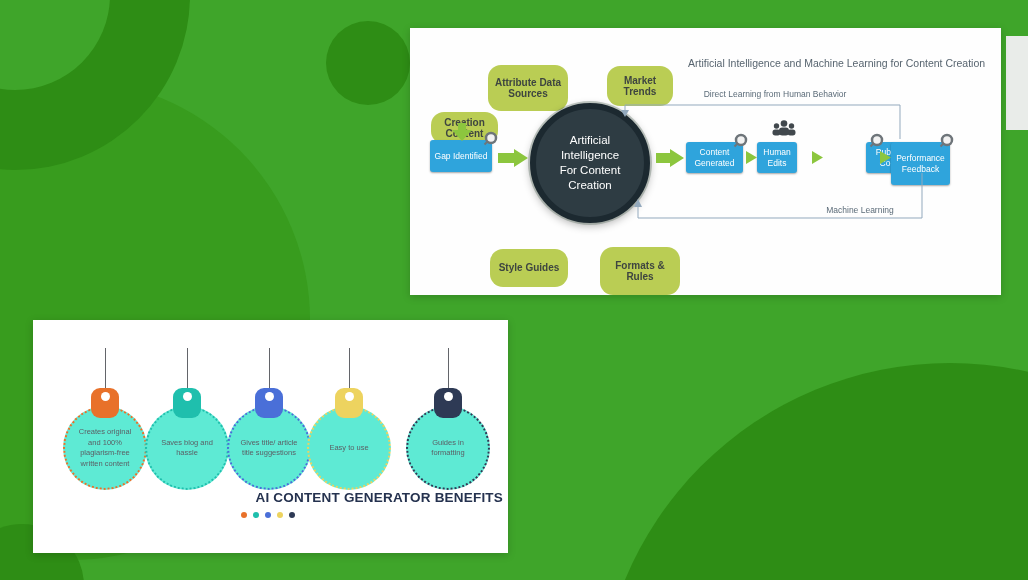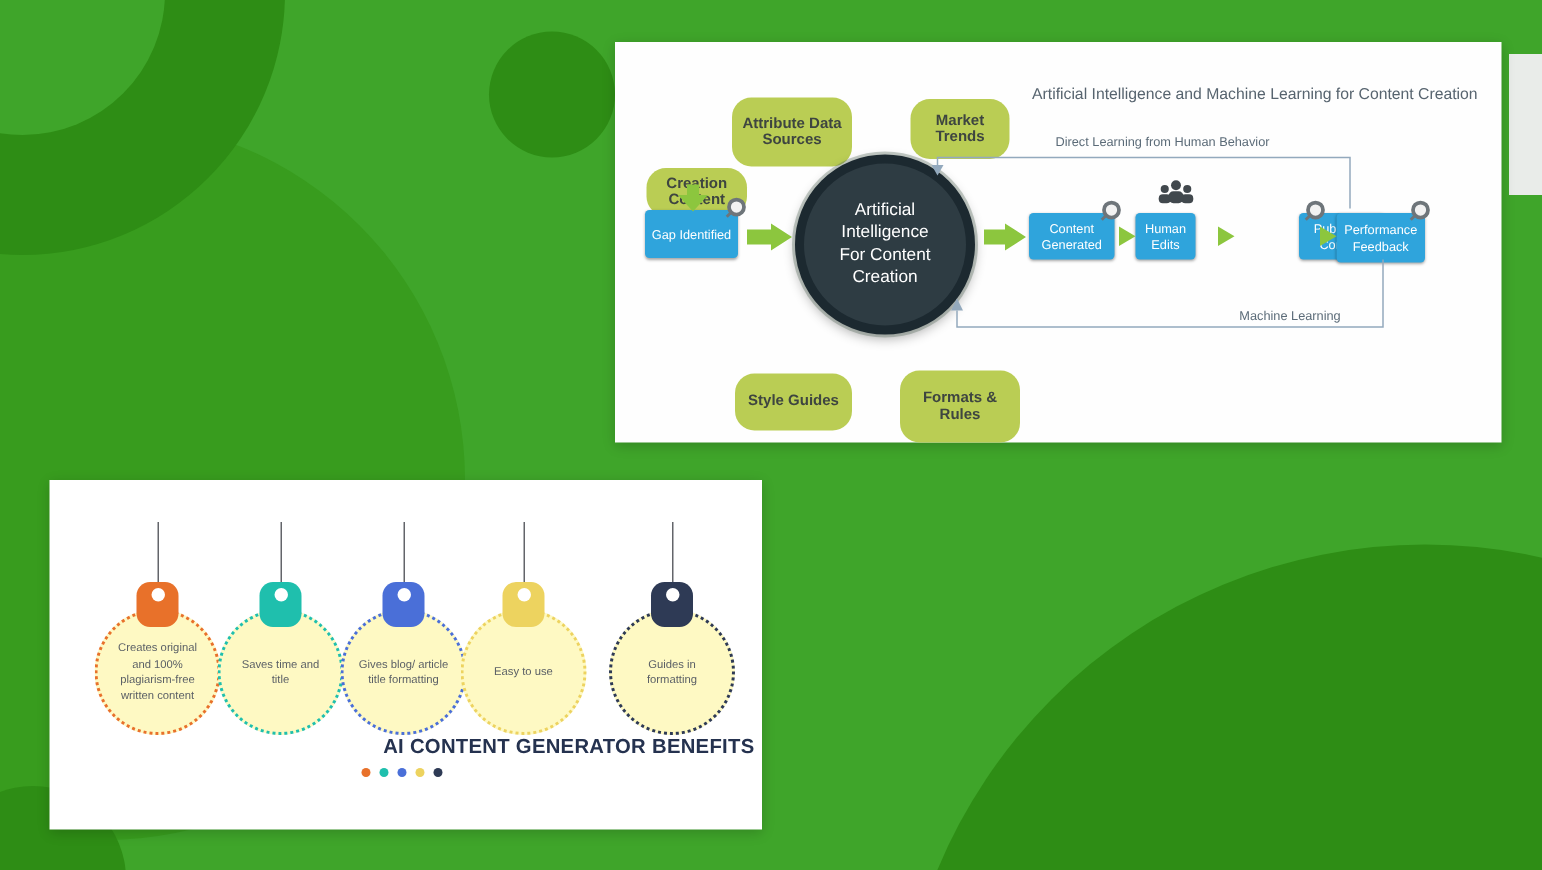--- a/index.html
+++ b/index.html
@@ -51,21 +51,21 @@
   .bbox{
     position:absolute; background:#2FA4DC; color:#fff; border-radius:3px;
     display:flex; align-items:center; justify-content:center; text-align:center;
     font-size:8.5px; line-height:1.2; padding:2px; box-sizing:border-box;
     box-shadow:0 1px 2px rgba(0,0,0,0.35); z-index:2;
   }
   .bb-gap{left:20px; top:112px; width:62px; height:32px;}
   .bb-1{left:276px; top:114px; width:57px; height:31px;}
   .bb-2{left:347px; top:114px; width:40px; height:31px;}
   .bb-3{left:412px; top:114px; width:57px; height:31px;margin-left:44px;}
-  .bb-4{left:481px; top:114px; width:59px; height:33px;}
+  .bb-4{left:481px; top:114px; width:59px; height:43px;}
   .fp-svg{position:absolute; left:0; top:0; z-index:3; pointer-events:none;}
   .loop-label{
     position:absolute; font-size:8.5px; color:#5B6B78; text-align:center; z-index:3;
   }
   .loop-top-label{left:250px; top:61px; width:230px;}
   .loop-bottom-label{left:395px; top:177px; width:110px;}
 
   
   .benefits-panel{
     position:absolute; left:33px; top:320px; width:475px; height:233px;
@@ -81,21 +81,21 @@
   .pin{
     position:absolute; left:calc(50% - 14px); top:40px; width:28px; height:30px;
     border-radius:9px; z-index:2;
   }
   .pin::after{
     content:""; position:absolute; left:calc(50% - 4.5px); top:4px;
     width:9px; height:9px; border-radius:50%; background:#FFFFFF;
   }
   .bcircle{
     position:absolute; left:calc(50% - 42px); top:58px; width:84px; height:84px;
-    border-radius:50%; background:#fef9c3; border:2px dotted #999;
+    border-radius:50%; background:#5eead4; border:2px dotted #999;
     box-sizing:border-box; display:flex; align-items:center; justify-content:center;
     text-align:center; padding:9px; font-size:7.5px; color:#5B6066; line-height:1.4;
     z-index:1;
   }
   .b-title{
     position:absolute; left:0; top:170px; width:470px; text-align:right;
     font-weight:bold; font-size:13.5px; color:#25324F; letter-spacing:0.2px;
   }
   .b-dots{
     position:absolute; top:192px; left:0; width:470px;
@@ -196,28 +196,28 @@
       <div class="drop-line"></div>
       <div class="pin" style="background-color: rgb(232, 113, 42);"></div>
       <div class="bcircle" style="border-color: rgb(232, 113, 42);">
         <span>Creates original and 100% plagiarism-free written content</span>
       </div>
     </div>
     <div class="bitem item-1">
       <div class="drop-line"></div>
       <div class="pin" style="background-color: rgb(31, 191, 173);"></div>
       <div class="bcircle" style="border-color: rgb(31, 191, 173);">
-        <span>Saves time and title</span>
+        <span>Saves blog and hassle</span>
       </div>
     </div>
     <div class="bitem item-2">
       <div class="drop-line"></div>
       <div class="pin" style="background-color: rgb(74, 111, 216);"></div>
       <div class="bcircle" style="border-color: rgb(74, 111, 216);">
-        <span>Gives blog/ article title formatting</span>
+        <span>Gives title/ article title suggestions</span>
       </div>
     </div>
     <div class="bitem item-3">
       <div class="drop-line"></div>
       <div class="pin" style="background-color: rgb(237, 211, 95);"></div>
       <div class="bcircle" style="border-color: rgb(237, 211, 95);">
         <span>Easy to use</span>
       </div>
     </div>
     <div class="bitem item-4">

